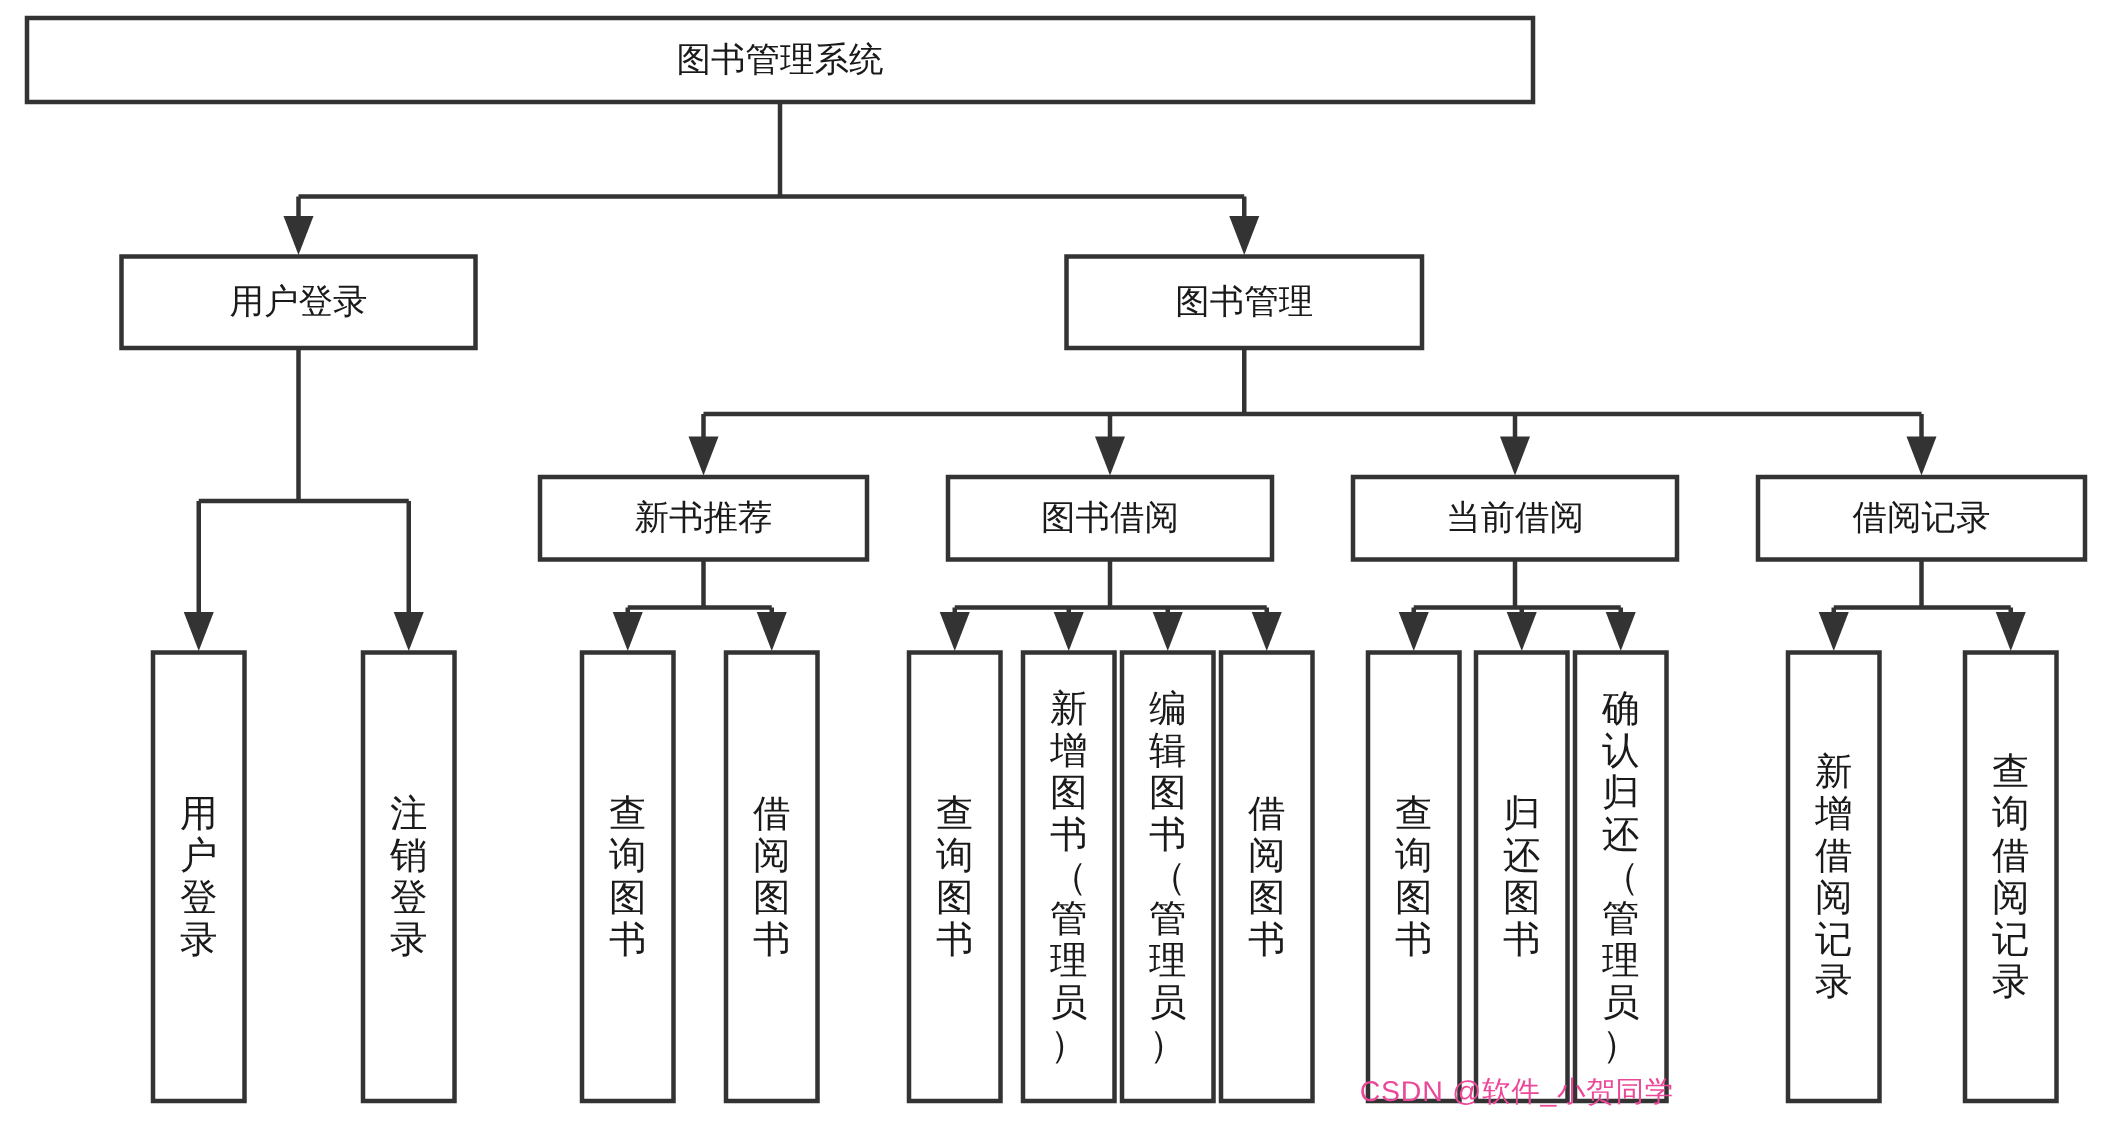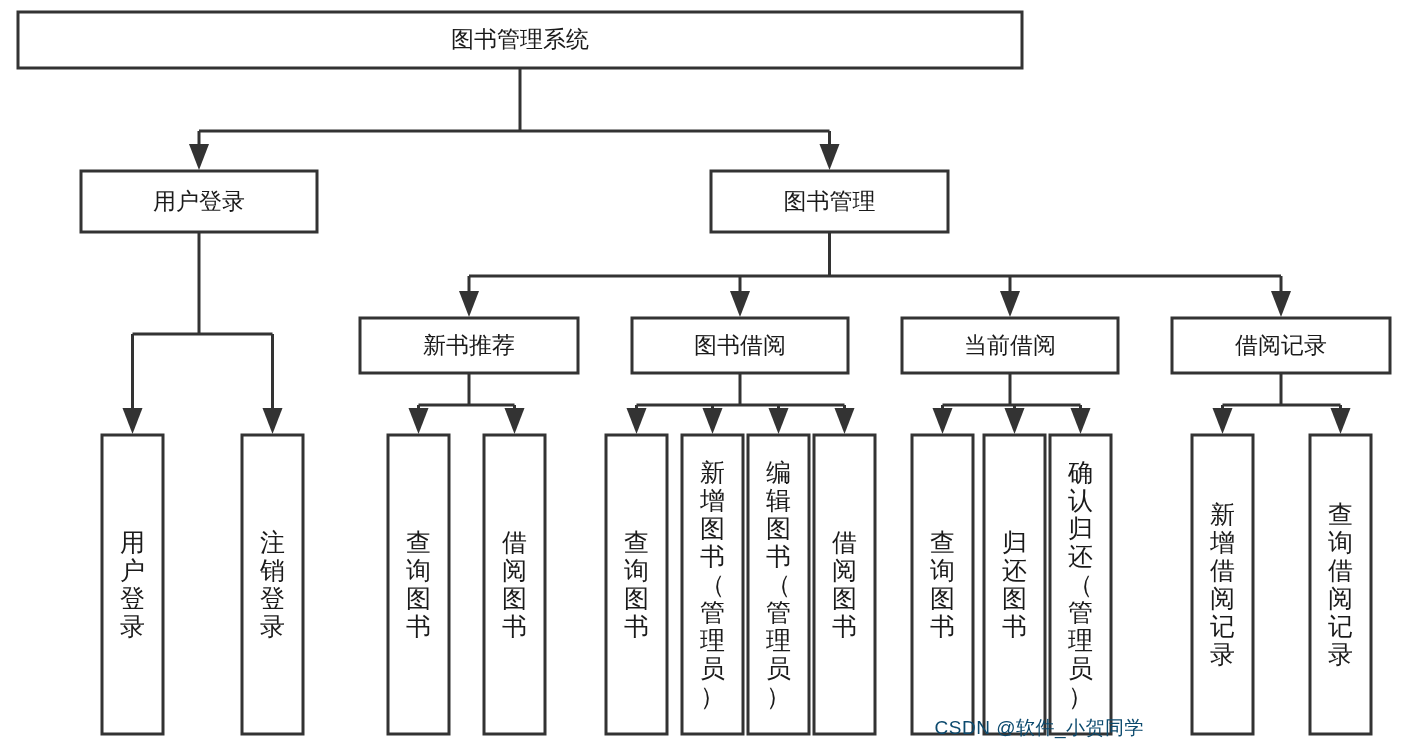--- a/index.html
+++ b/index.html
@@ -11,21 +11,20 @@
     width: 1405px;
     height: 747px;
     font-family: "Liberation Sans", "DejaVu Sans", sans-serif;
     overflow: hidden;
     position: relative;
   }
   #diagram-root {
     position: relative;
     width: 1124px;
     height: 747px;
-    padding-left: 28px;
   }
   svg.diagram-canvas {
     position: absolute;
     top: 0;
     left: 0;
     width: 1405px;
     height: 747px;
     display: block;
   }
   .node-box {
@@ -55,21 +54,21 @@
     font-size: 25px;
     fill: #1a1a1a;
     text-anchor: middle;
   }
   .watermark-text {
     position: absolute;
     right: 8px;
     bottom: 6px;
     font-family: "Liberation Sans", "DejaVu Sans", sans-serif;
     font-size: 19px;
-    color: #0c4a6e;
+    color: #ec4899;
     letter-spacing: 0.5px;
     white-space: nowrap;
     pointer-events: none;
   }
 </style>
 </head>
 <body>
 
 <div id="diagram-root">
   <svg class="diagram-canvas" viewBox="0 0 1405 747" xmlns="http://www.w3.org/2000/svg">

